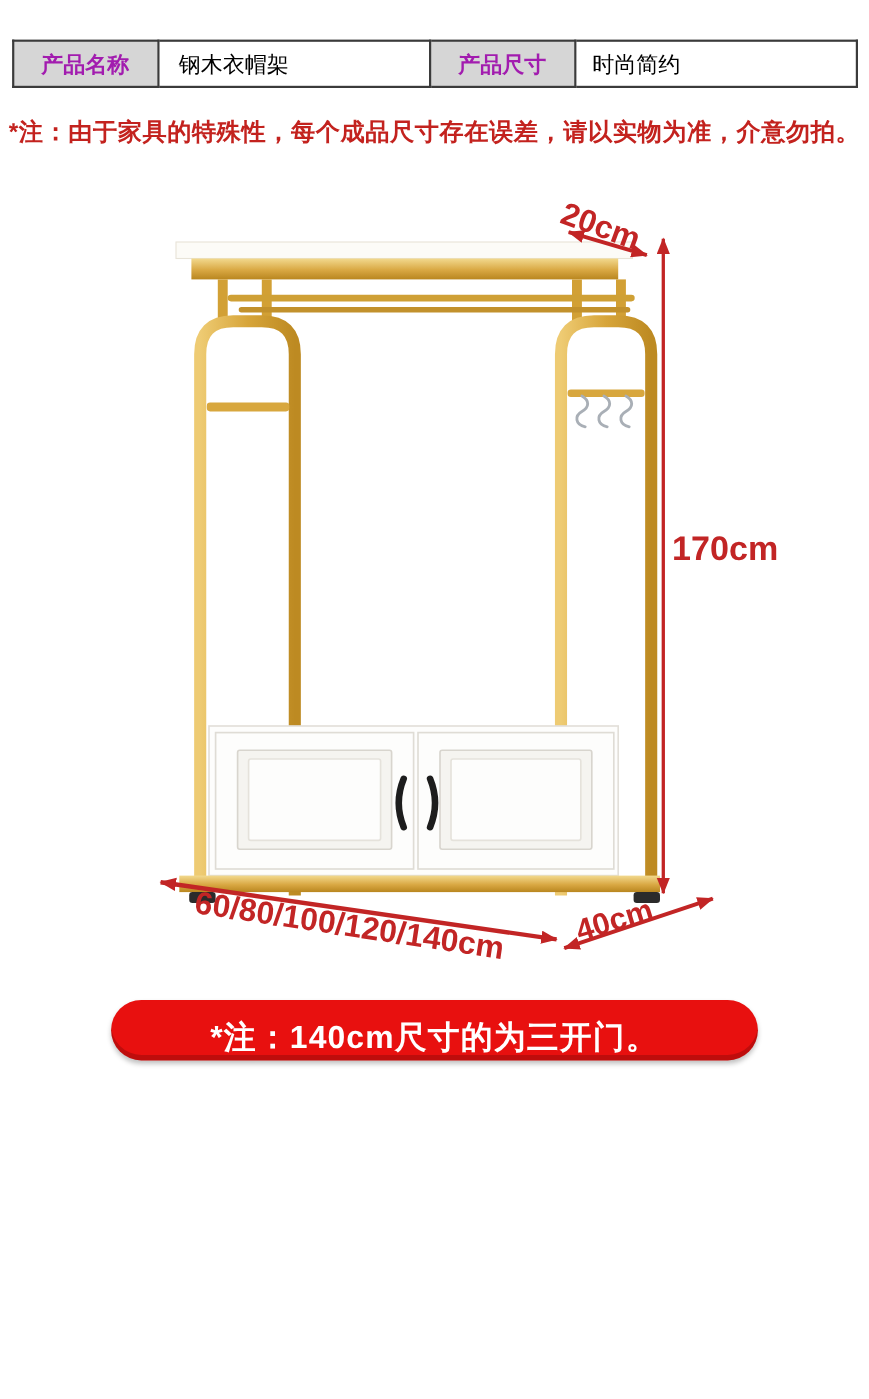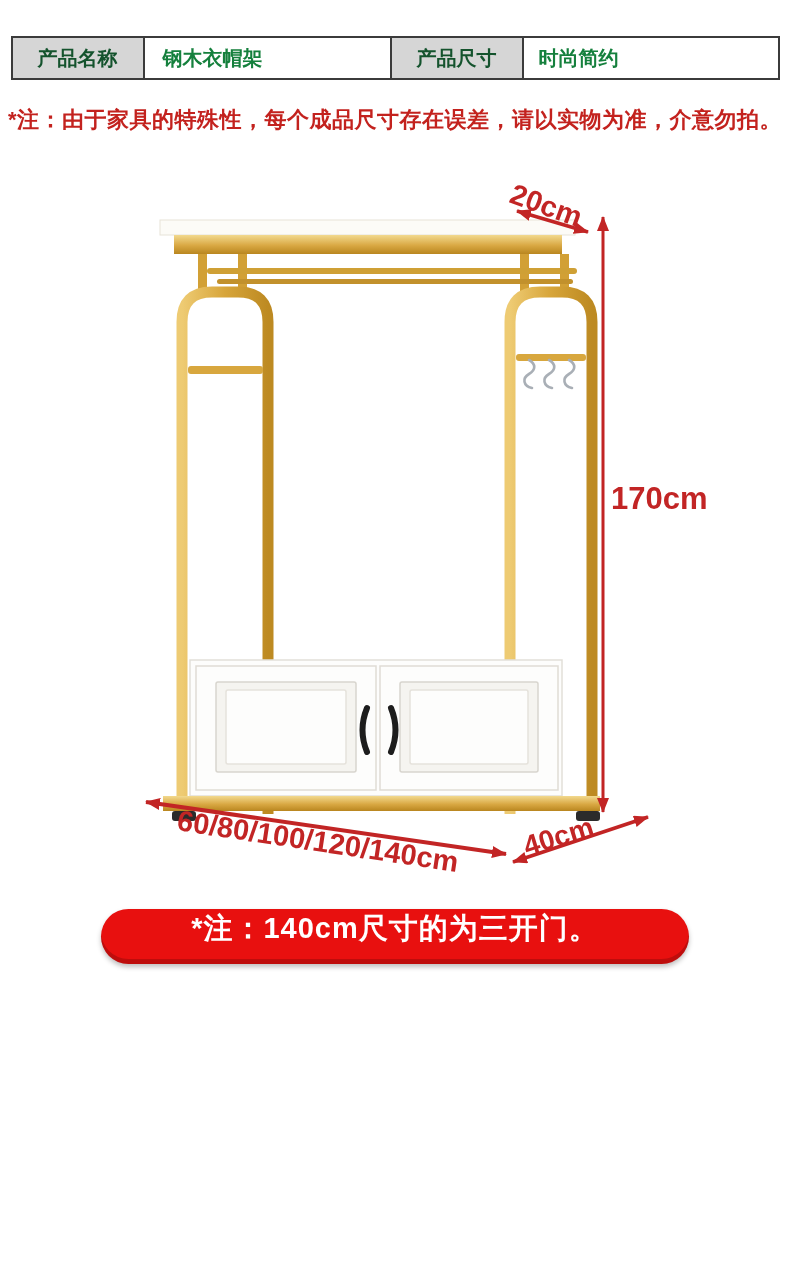--- a/index.html
+++ b/index.html
@@ -8,36 +8,36 @@
 
   
   .header{padding-top:44px;text-align:center;}
   .title{margin:0;font-size:57px;line-height:62px;font-weight:900;color:#3e3e3e;letter-spacing:8px;text-indent:8px;}
   .title-divider{width:58px;height:9px;border-radius:5px;background:#eac857;margin:22px auto 14px auto;}
   .subtitle{font-size:17px;color:#8d8d8d;letter-spacing:2.5px;font-weight:400;}
 
   
   .spec-table{width:732px;margin:36px auto 0 auto;border-collapse:collapse;table-layout:fixed;}
   .spec-table td{border:2px solid #3b3b3b;height:38px;font-size:20px;white-space:nowrap;overflow:hidden;}
-  .spec-table td.lbl{background:#d6d6d6;color:#14532d;font-weight:700;text-align:center;width:128px;}
-  .spec-table td.val{background:#ffffff;color:#15803d;padding-left:18px;font-weight:700;}
+  .spec-table td.lbl{background:#d6d6d6;color:#a21caf;font-weight:700;text-align:center;width:128px;}
+  .spec-table td.val{background:#ffffff;color:#000000;padding-left:18px;font-weight:400;}
   .spec-table td.v1{width:226px;}
   .spec-table td.v2{width:238px;padding-left:15px;}
 
   
   .disclaimer{margin-top:25px;text-align:center;font-size:22px;font-weight:700;color:#c3221e;letter-spacing:0.5px;}
 
   
   .figure-wrap{position:relative;width:790px;height:740px;margin-top:27px;}
   .figure-wrap svg{display:block;}
 
   
   .banner{width:588px;height:55px;margin:7px auto 0 auto;background:#e8100f;border-radius:28px;
           box-shadow:inset 0 -5px 0 rgba(0,0,0,0.18), 0 3px 5px rgba(0,0,0,0.25);
-          display:flex;align-items:flex-start;justify-content:center;}
+          display:flex;align-items:flex-end;justify-content:center;}
   .banner span{color:#ffffff;font-size:29px;font-weight:700;letter-spacing:1px;}
 </style>
 </head>
 <body>
 
 <div class="page">
 
 
   <table class="spec-table">
     <tbody>

